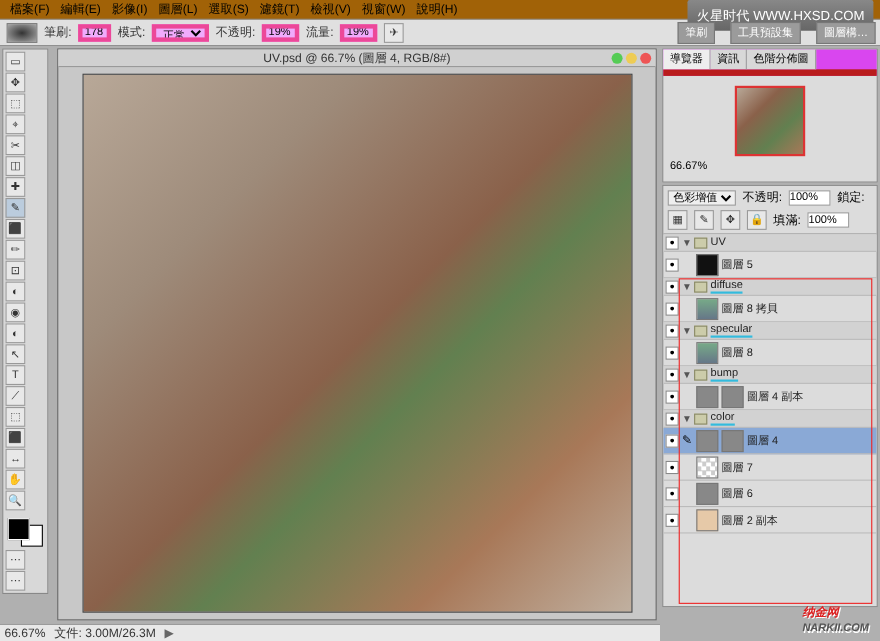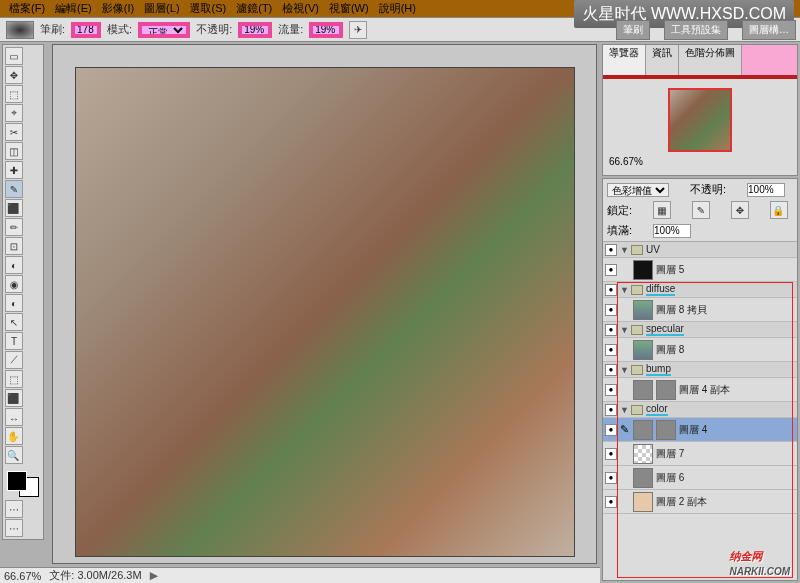--- a/index.html
+++ b/index.html
@@ -4,44 +4,44 @@
 <style>
   *{box-sizing:border-box;margin:0;padding:0;font-family:"Microsoft JhengHei",sans-serif;font-size:11px}
   body{background:#b0b0b0;width:800px;height:583px;overflow:hidden;position:relative}
   .menubar{background:#a16207;height:18px;display:flex;align-items:center;padding:0 4px;border-bottom:1px solid #888}
   .menubar span{padding:0 5px;cursor:default}
   .optbar{background:#e0e0e0;height:24px;display:flex;align-items:center;padding:0 6px;gap:6px;border-bottom:1px solid #888}
   .optbar .lbl{color:#333}
   .optbar input,.optbar select{height:16px;font-size:10px;border:4px solid #ec4899;background:#f0abfc;padding:0 2px}
   .ribbon{position:absolute;right:0;top:18px;height:24px;display:flex;align-items:center;gap:14px;padding:0 4px}
   .ribbon .tab{background:#9b9b9b;color:#fff;font-size:10px;padding:2px 6px;border:1px solid #777}
-  .brand{position:absolute;right:6px;top:0;height:28px;display:flex;align-items:center;color:#fff;font-size:16px;background:linear-gradient(#888,#666);padding:2px 8px;border-radius:2px}
+  .brand{position:absolute;right:6px;top:0;height:28px;display:flex;align-items:center;color:#fff;font-size:12px;background:linear-gradient(#888,#666);padding:2px 8px;border-radius:2px}
   .toolbox{position:absolute;left:2px;top:44px;width:42px;background:#d8d8d8;border:1px solid #888;padding:2px;display:flex;flex-wrap:wrap;gap:1px}
   .tool{width:18px;height:18px;background:#e8e8e8;border:1px solid #999;display:flex;align-items:center;justify-content:center;font-size:10px;color:#333}
   .tool.sel{background:#bcd}
   .swatch{width:36px;height:30px;position:relative;margin-top:4px}
   .sw-fg{width:20px;height:20px;background:#000;border:1px solid #fff;position:absolute;left:2px;top:2px}
   .sw-bg{width:20px;height:20px;background:#fff;border:1px solid #000;position:absolute;right:2px;bottom:2px}
   .canvas-wrap{position:absolute;left:52px;top:44px;width:545px;height:520px;background:#c8c8c8;border:1px solid #666}
   .doc-title{height:16px;background:#d0d0d0;border-bottom:1px solid #999;display:flex;align-items:center;justify-content:center;font-size:10px;color:#333;position:relative}
   .traffic{position:absolute;right:4px;display:flex;gap:3px}
   .traffic i{width:10px;height:10px;border-radius:50%;display:block}
   .tr-r{background:#e55}
   .tr-y{background:#ec5}
   .tr-g{background:#5c5}
   .canvas{position:absolute;left:22px;top:22px;width:500px;height:490px;background:linear-gradient(135deg,#b8a898 0%,#9e8b7a 25%,#8a614a 50%,#628050 60%,#a87858 80%,#c0b0a0 100%);border:1px solid #444}
   .panel-stack{position:absolute;right:2px;top:44px;width:196px;display:flex;flex-direction:column;gap:2px}
   .panel{background:#dcdcdc;border:1px solid #888}
-  .panel-tabs{display:flex;background:#f9a8d4;height:34px;border-bottom:4px solid #b91c1c}
+  .panel-tabs{display:flex;background:#d946ef;height:24px;border-bottom:6px solid #b91c1c}
   .panel-tabs span{padding:1px 6px;font-size:10px;background:#d8d8d8;border-right:1px solid #999}
   .panel-tabs span.act{background:#eee}
   .nav-body{height:96px;display:flex;flex-direction:column;align-items:center;justify-content:center}
   .nav-thumb{width:64px;height:64px;border:2px solid #d33;background:linear-gradient(135deg,#b8a898,#8a614a,#628050,#a87858)}
   .nav-zoom{font-size:10px;margin-top:4px;align-self:flex-start;padding-left:6px}
-  .lay-opts{padding:3px 4px;border-bottom:1px solid #aaa;display:flex;flex-wrap:wrap;gap:4px 21px;align-items:center;font-size:10px}
+  .lay-opts{padding:3px 4px;border-bottom:1px solid #aaa;display:flex;flex-wrap:wrap;gap:4px 6px;align-items:center;font-size:10px}
   .lay-opts select,.lay-opts input{height:14px;font-size:10px;border:1px solid #999}
   .layer-list{position:relative;height:338px;overflow:hidden}
   .hl-box{position:absolute;left:14px;top:40px;width:176px;height:296px;border:1px solid #e22;pointer-events:none}
   .layer{display:flex;align-items:center;height:24px;border-bottom:1px solid #bbb;padding-left:2px;gap:3px}
   .layer.grp{height:16px;background:#d2d2d2}
   .layer.sel{background:#8aa9d6}
   .eye{width:12px;height:12px;border:1px solid #888;background:#fff;font-size:8px;text-align:center;line-height:10px}
   .thumb{width:20px;height:20px;border:1px solid #777;background:#888}
   .thumb.chk{background:repeating-conic-gradient(#fff 0 25%,#ccc 0 50%) 0 0/8px 8px}
   .thumb.blk{background:#111}
@@ -114,20 +114,28 @@
   <div class="tool">🔍</div>
   <div class="swatch">
     <div class="sw-bg"></div>
     <div class="sw-fg"></div>
   </div>
   <div class="tool">⋯</div>
   <div class="tool">⋯</div>
 </div>
 
 <div class="canvas-wrap">
+  <div class="doc-title">
+    <span>UV.psd @ 66.7% (圖層 4, RGB/8#)</span>
+    <div class="traffic">
+      <i class="tr-g"></i>
+      <i class="tr-y"></i>
+      <i class="tr-r"></i>
+    </div>
+  </div>
   <div class="canvas"></div>
 </div>
 
 <div class="panel-stack">
   <div class="panel">
     <div class="panel-tabs">
       <span class="act">導覽器</span>
       <span>資訊</span>
       <span>色階分佈圖</span>
     </div>

